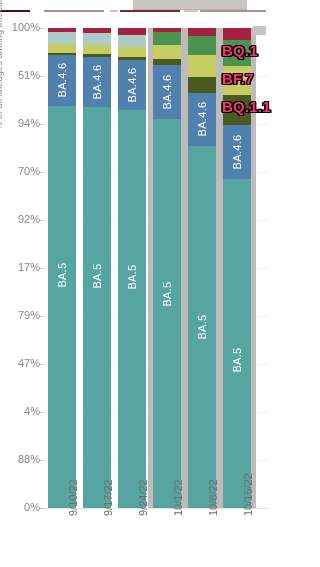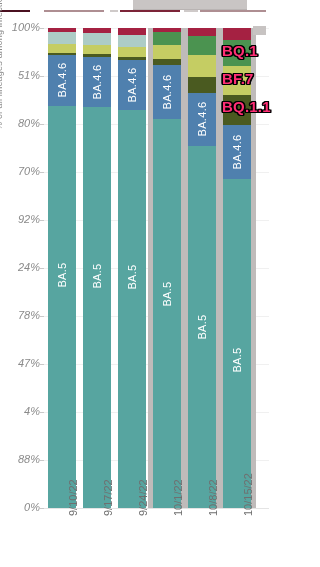--- a/index.html
+++ b/index.html
@@ -29,21 +29,21 @@
     position:absolute;left:-6px;top:130px;
     width:300px;height:14px;
     transform:rotate(-90deg);transform-origin:0 0;
     font-size:9px;color:#8e8e8e;white-space:nowrap;
     letter-spacing:.2px;
   }
 
   
   .ytick{
     position:absolute;left:0px;width:40px;text-align:right;
-    font-size:11px;color:#8a8a8a;line-height:11px;font-style:italic;
+    font-size:11px;color:#8a8a8a;line-height:11px;
   }
   .ytickmark{
     position:absolute;width:4px;height:1px;background:#c9c9c9;left:40px;
   }
   .gridline{
     position:absolute;left:44px;width:225px;height:1px;background:#f0f0f0;
   }
 
   
   .bar{
@@ -121,33 +121,33 @@
       <div class="ytickmark" style="top: 460px;"></div>
       <div class="ytick" style="top: 454px;">88%</div>
       <div class="gridline" style="top: 412px;"></div>
       <div class="ytickmark" style="top: 412px;"></div>
       <div class="ytick" style="top: 406px;">4%</div>
       <div class="gridline" style="top: 364px;"></div>
       <div class="ytickmark" style="top: 364px;"></div>
       <div class="ytick" style="top: 358px;">47%</div>
       <div class="gridline" style="top: 316px;"></div>
       <div class="ytickmark" style="top: 316px;"></div>
-      <div class="ytick" style="top: 310px;">78%</div>
+      <div class="ytick" style="top: 310px;">79%</div>
       <div class="gridline" style="top: 268px;"></div>
       <div class="ytickmark" style="top: 268px;"></div>
-      <div class="ytick" style="top: 262px;">24%</div>
+      <div class="ytick" style="top: 262px;">17%</div>
       <div class="gridline" style="top: 220px;"></div>
       <div class="ytickmark" style="top: 220px;"></div>
       <div class="ytick" style="top: 214px;">92%</div>
       <div class="gridline" style="top: 172px;"></div>
       <div class="ytickmark" style="top: 172px;"></div>
       <div class="ytick" style="top: 166px;">70%</div>
       <div class="gridline" style="top: 124px;"></div>
       <div class="ytickmark" style="top: 124px;"></div>
-      <div class="ytick" style="top: 118px;">80%</div>
+      <div class="ytick" style="top: 118px;">94%</div>
       <div class="gridline" style="top: 76px;"></div>
       <div class="ytickmark" style="top: 76px;"></div>
       <div class="ytick" style="top: 70px;">51%</div>
       <div class="gridline" style="top: 28px;"></div>
       <div class="ytickmark" style="top: 28px;"></div>
       <div class="ytick" style="top: 22px;">100%</div>
     </div>
 
   <div id="ghostbars">
       <div class="ghost" style="left: 148px; width: 38px; top: 28px; height: 480px; background: rgb(191, 187, 186);"></div>

